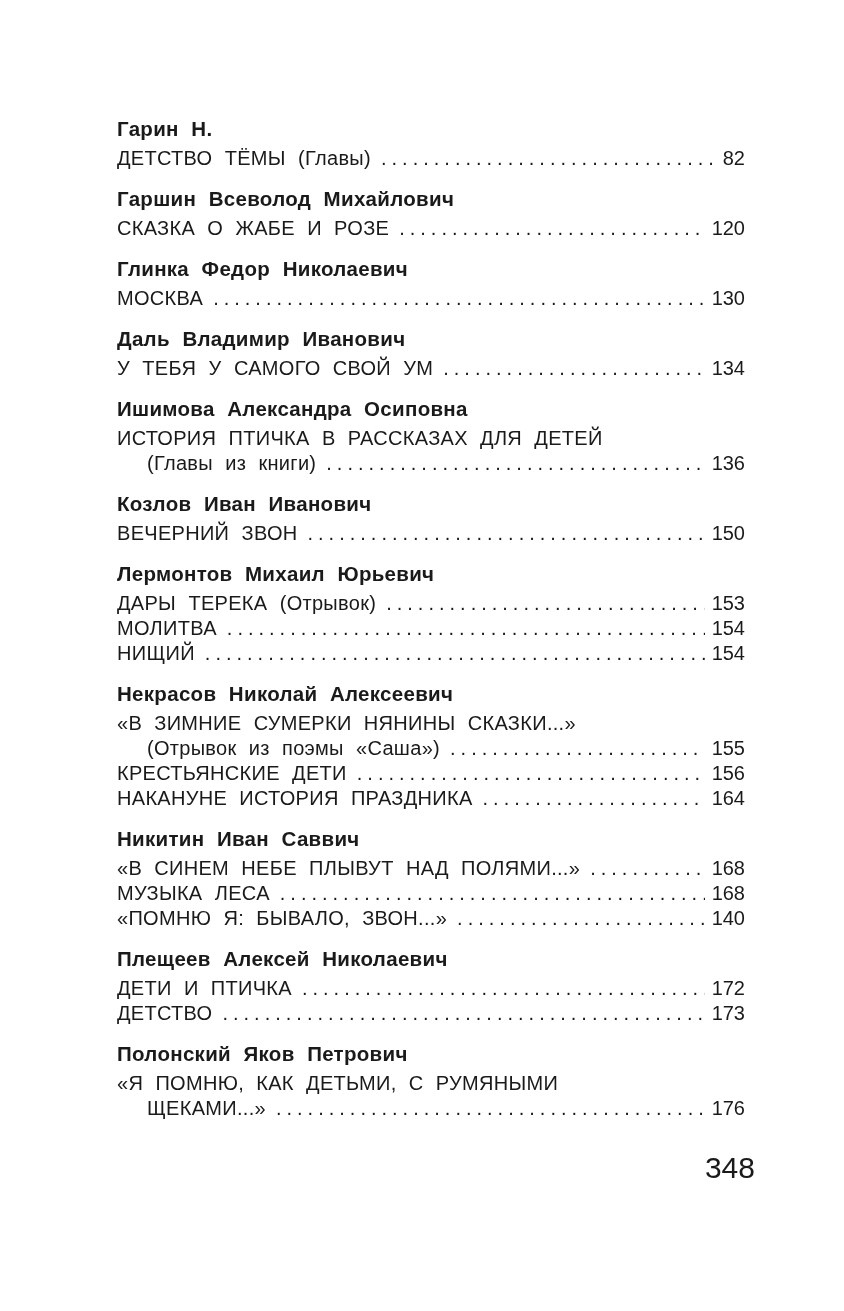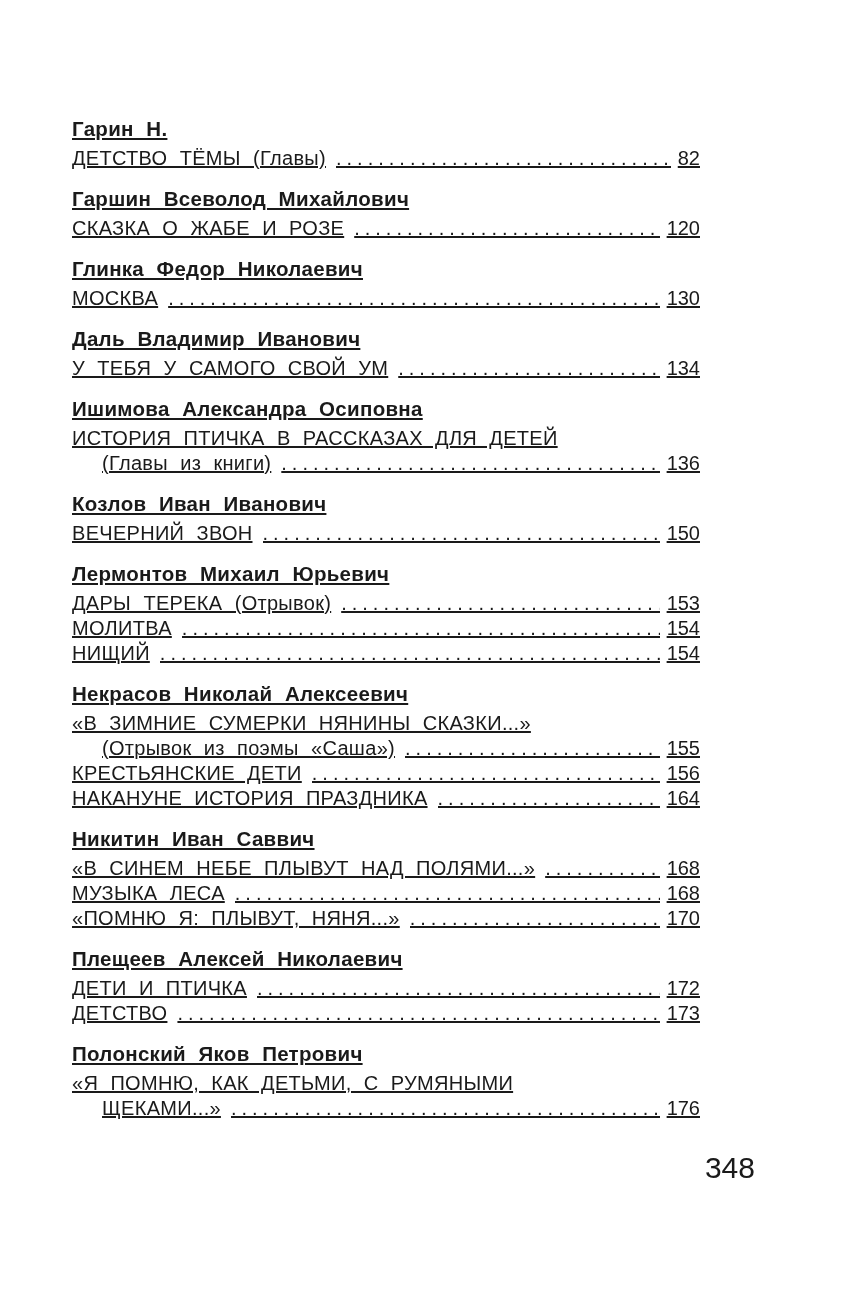--- a/index.html
+++ b/index.html
@@ -14,23 +14,22 @@
     font-family: "Liberation Sans", sans-serif;
     color: #1a1a1a;
   }
   .page {
     width: 844px;
     height: 1311px;
     box-sizing: border-box;
     padding-top: 116px;
   }
   .content {
-    margin-left: 72px;
+    margin-left: 117px;
     width: 628px;
-    text-decoration: underline;
   }
   .group {
     margin-top: 15px;
   }
   .group:first-child {
     margin-top: 0;
   }
   .author {
     font-weight: bold;
     font-size: 20.5px;
@@ -183,23 +182,23 @@
           <span class="t">«В СИНЕМ НЕБЕ ПЛЫВУТ НАД ПОЛЯМИ...»</span>
           <span class="dots"></span>
           <span class="pnum">168</span>
         </div>
         <div class="row">
           <span class="t">МУЗЫКА ЛЕСА</span>
           <span class="dots"></span>
           <span class="pnum">168</span>
         </div>
         <div class="row">
-          <span class="t">«ПОМНЮ Я: ПЛЫВУТ, НЯНЯ...»</span>
-          <span class="dots"></span>
-          <span class="pnum">170</span>
+          <span class="t">«ПОМНЮ Я: БЫВАЛО, ЗВОН...»</span>
+          <span class="dots"></span>
+          <span class="pnum">140</span>
         </div>
       </div>
       <div class="group">
         <div class="author">Плещеев Алексей Николаевич</div>
         <div class="row">
           <span class="t">ДЕТИ И ПТИЧКА</span>
           <span class="dots"></span>
           <span class="pnum">172</span>
         </div>
         <div class="row">

